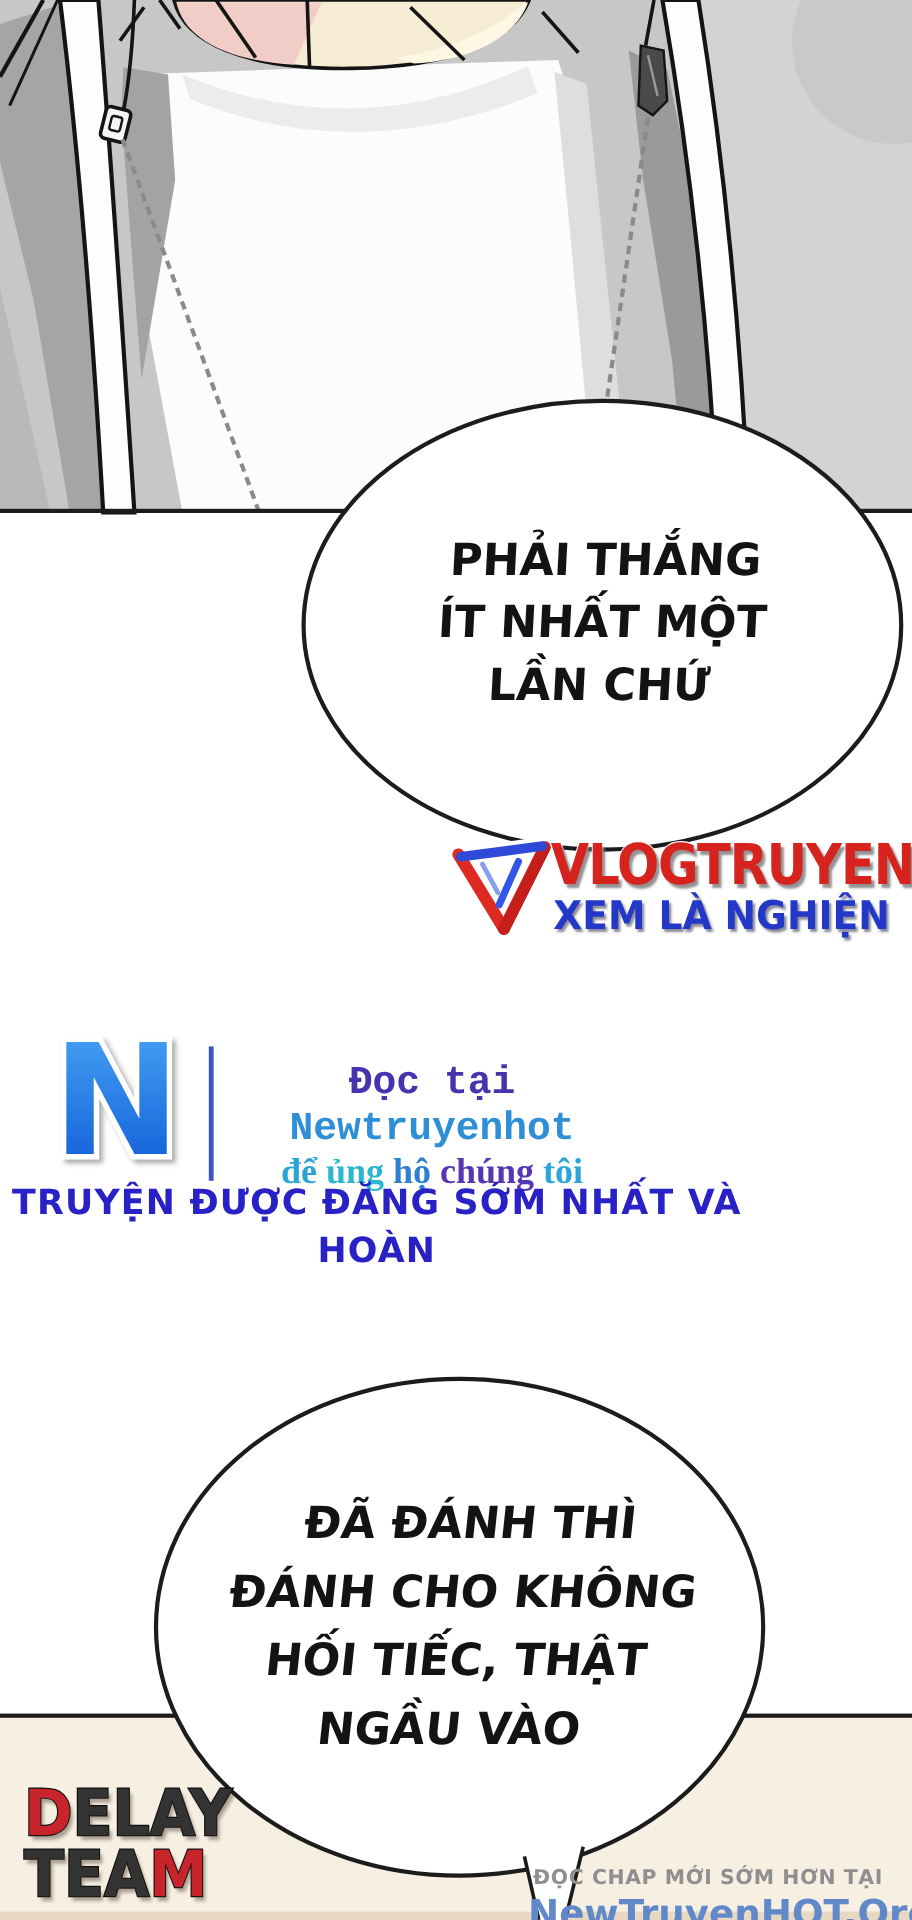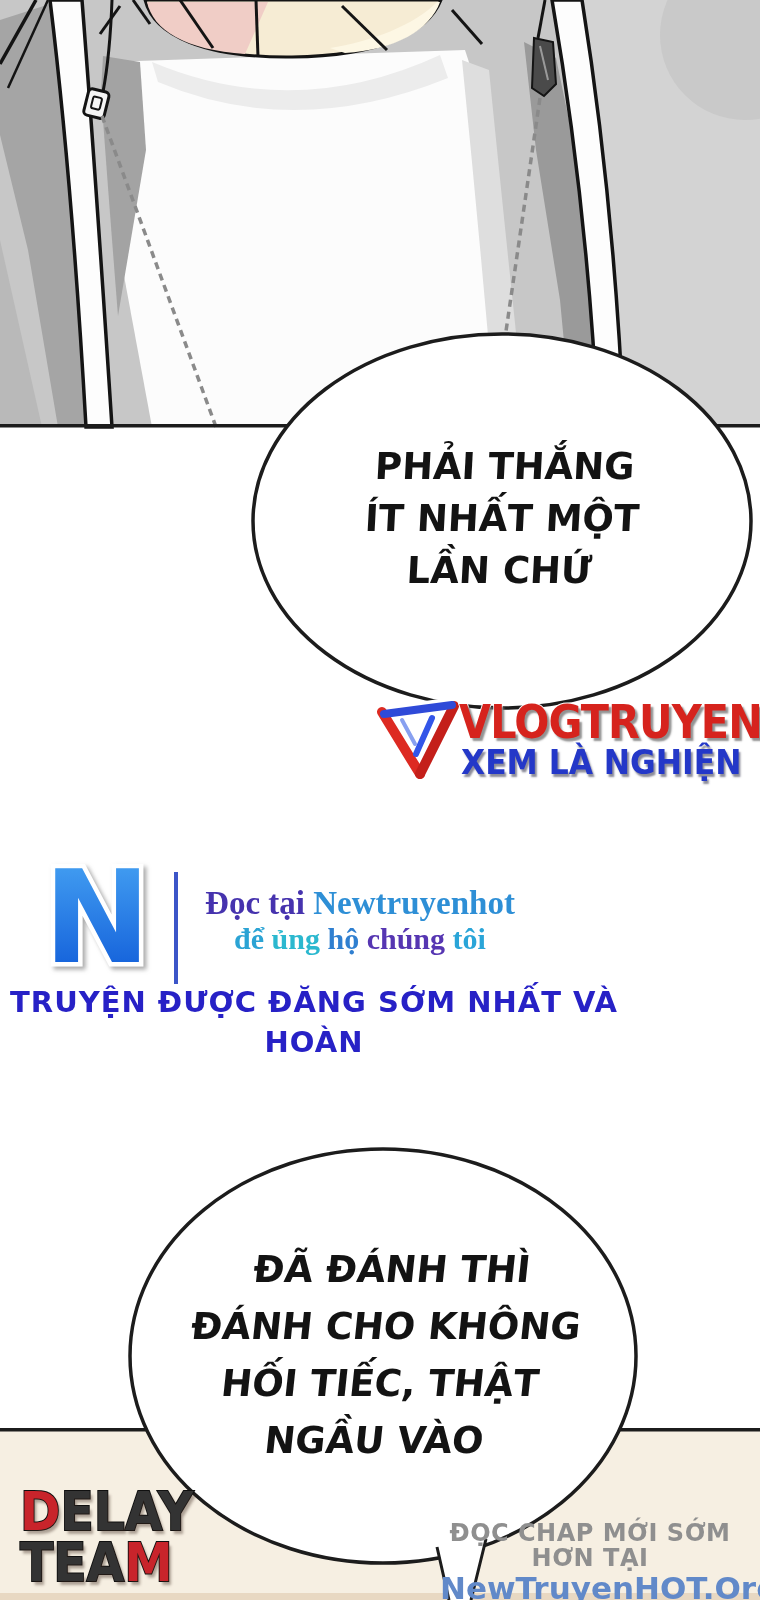--- a/index.html
+++ b/index.html
@@ -38,41 +38,41 @@
     text-shadow:2px 3px 2px rgba(90,90,110,.7);
     white-space:nowrap;
   }
 
   
   .n-divider{left:174px;top:872px;width:4px;height:112px;}
   .tagline{
     left:205px;top:884px;width:310px;text-align:center;
     font-family:"Liberation Serif","DejaVu Serif",serif;font-weight:700;
   }
-  .tagline .l1{font-size:33px;line-height:38px;}
+  .tagline .l1{font-size:33px;line-height:38px;font-family:Liberation Mono, monospace;}
   .tagline .l2{font-size:30px;line-height:34px;}
   .banner{
     left:0;top:982px;width:628px;text-align:center;
     font-weight:700;font-size:29px;line-height:40px;letter-spacing:1px;
   }
 
   
   .delay{
     left:20px;top:1486px;font-weight:bold;font-size:53px;line-height:51px;
     transform:scaleX(.92);transform-origin:left top;
     -webkit-text-stroke:2px #101010;paint-order:stroke;
     text-shadow:3px 4px 3px rgba(60,40,30,.4);
     white-space:nowrap;
   }
 
   
   .footer{
     left:440px;top:1521px;width:300px;text-align:center;font-weight:bold;
   }
-  .footer .f1{font-size:24px;line-height:25px;letter-spacing:0.5px;}
+  .footer .f1{font-size:17px;line-height:25px;letter-spacing:0.5px;margin-top:32px;}
   .footer .f2{font-size:31px;line-height:35px;}
 </style>
 </head>
 <body>
 
 <div class="page">
 
   <svg class="art" width="760" height="1600" viewBox="0 0 760 1600">
     <defs>
       <linearGradient id="ng" x1="0" y1="0" x2="0" y2="1">

